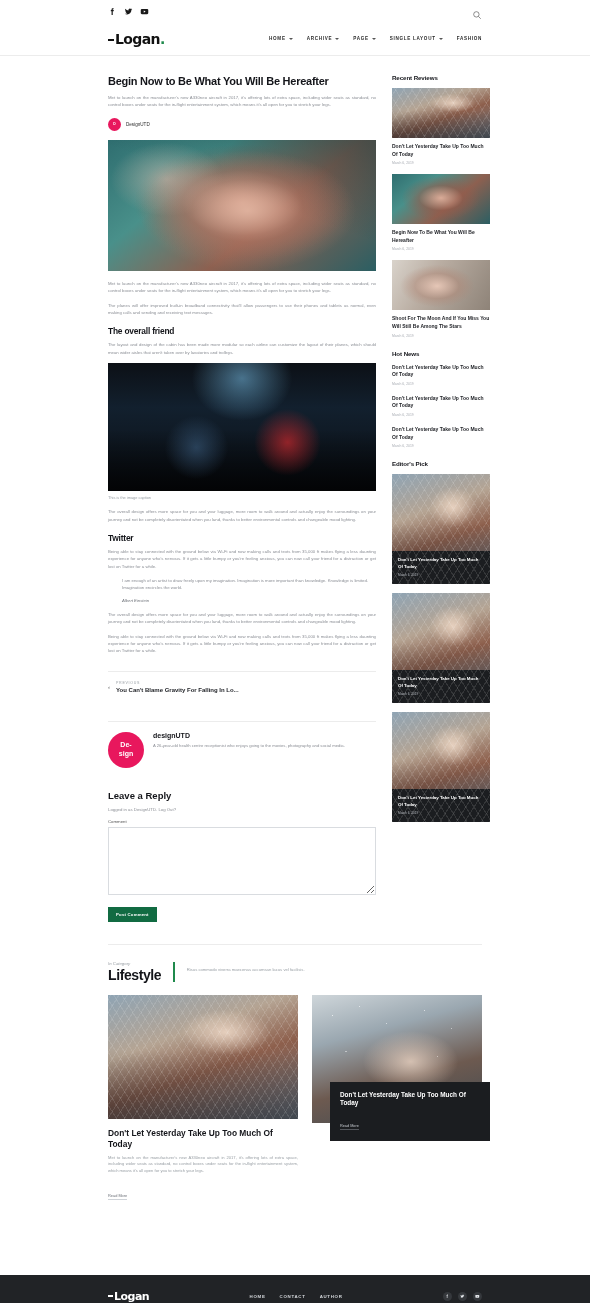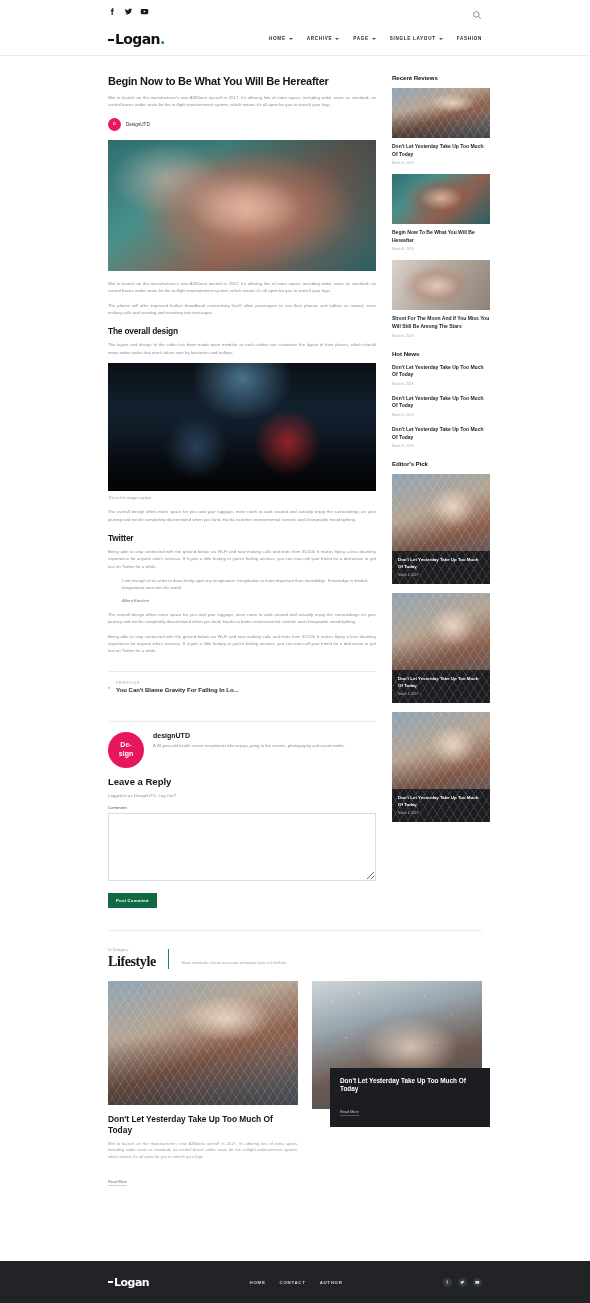--- a/index.html
+++ b/index.html
@@ -138,21 +138,21 @@
   .authorbox { display:flex; gap:9px; align-items:flex-start; padding: 10px 0 4px; }
   .avatar-lg {
     width:36px; height:36px; border-radius:50%; background:#e8175d; flex:0 0 36px;
     color:#fff; font-size:7px; font-weight:700; line-height:8.4px;
     display:flex; align-items:center; justify-content:center; text-align:center;
   }
   .author-name { font-size:7px; font-weight:700; color:#14151a; margin-bottom:3px; }
   .author-bio { font-size:4.2px; line-height:7px; color:#8b8e95; }
 
   
-  .reply-h { font-size:9.5px; font-weight:700; color:#14151a; margin: 4px 0 6px; }
+  .reply-h { font-size:9.5px; font-weight:700; color:#14151a; margin: 18px 0 6px; }
   .logged { font-size:4.3px; color:#8b8e95; margin-bottom:7px; }
   .lbl { font-size:4.3px; color:#555; margin-bottom:3px; }
   .ta { width:268px; height:68px; border:1px solid #d9dce0; background:#fff; display:block; }
   .btn-post {
     margin-top:12px; background:#116b42; color:#fff; border:none;
     font-size:4.3px; font-weight:700; padding: 5px 8px; letter-spacing:.2px;
     font-family:"Liberation Sans", sans-serif;
   }
 
   
@@ -193,21 +193,21 @@
       linear-gradient(140deg,#2f6e70 0%,#49908a 30%,#8d6050 60%,#2b5f63 100%);
   }
   .img-sleep {
     background:
       radial-gradient(ellipse 50% 56% at 46% 52%, rgba(232,200,184,.95) 0%, rgba(176,132,114,.45) 45%, rgba(0,0,0,0) 76%),
       linear-gradient(120deg,#d9d3cb 0%,#b9ada2 40%,#8e8378 100%);
   }
 
   
   .cat-sep { height:1px; background:#ececec; margin: 22px 108px 0; }
-  .catwrap { padding: 16px 108px 0; display:flex; align-items:flex-end; gap:12px;font-family:Liberation Serif, serif; }
+  .catwrap { padding: 16px 108px 0; display:flex; align-items:center; gap:12px; }
   .cat-small { font-size:4.3px; color:#9aa0a6; margin-bottom:2px; font-style:italic;}
   .cat-name { font-size:14px; font-weight:700; color:#14151a; letter-spacing:-.4px; line-height:15px;}
   .cat-bar { width:1.6px; height:20px; background:#1f8a4c; }
   .cat-desc { font-size:4.2px; line-height:6.6px; color:#9aa0a6; padding-bottom:2px; }
 
   .cards { padding: 12px 108px 0; display:flex; gap:14px; align-items:flex-start; }
   .card-a { width:190px; }
   .card-a .pic { width:190px; height:124px; display:block; margin-bottom:9px; }
   .card-title { font-size:8.4px; line-height:11px; font-weight:700; color:#14151a; margin-bottom:5px; }
   .card-ex { font-size:4.1px; line-height:6.6px; color:#9aa0a6; margin-bottom:8px; text-align:justify;}
@@ -324,21 +324,21 @@
       <div class="byline">
         <span class="avatar-sm">D</span>
         <span class="byline-name">DesignUTD</span>
       </div>
 
       <div class="hero img-embrace"></div>
 
       <p class="para">Met to launch on the manufacturer's new A330neo aircraft in 2017, it's offering lots of extra space, including wider seats as standard, no control boxes under seats for the in-flight entertainment system, which means it's all open for you to stretch your legs.</p>
       <p class="para">The planes will offer improved built-in broadband connectivity that'll allow passengers to use their phones and tablets as normal, even making calls and sending and receiving text messages.</p>
 
-      <h2 class="h2">The overall design</h2>
+      <h2 class="h2">The overall friend</h2>
       <p class="para">The layout and design of the cabin has been made more modular so each airline can customize the layout of their planes, which should mean wider aisles that aren't taken over by lavatories and trolleys.</p>
 
       <div class="band"></div>
       <div class="caption">This is the image caption</div>
 
       <p class="para">The overall design offers more space for you and your luggage, more room to walk around and actually enjoy the surroundings on your journey and not be completely disorientated when you land, thanks to better environmental controls and changeable mood lighting.</p>
 
       <h2 class="h2">Twitter</h2>
       <p class="para">Being able to stay connected with the ground below via Wi-Fi and now making calls and texts from 35,000 ft makes flying a less daunting experience for anyone who's nervous. If it gets a little bumpy or you're feeling anxious, you can now call your friend for a distraction or get lost on Twitter for a while.</p>
 

